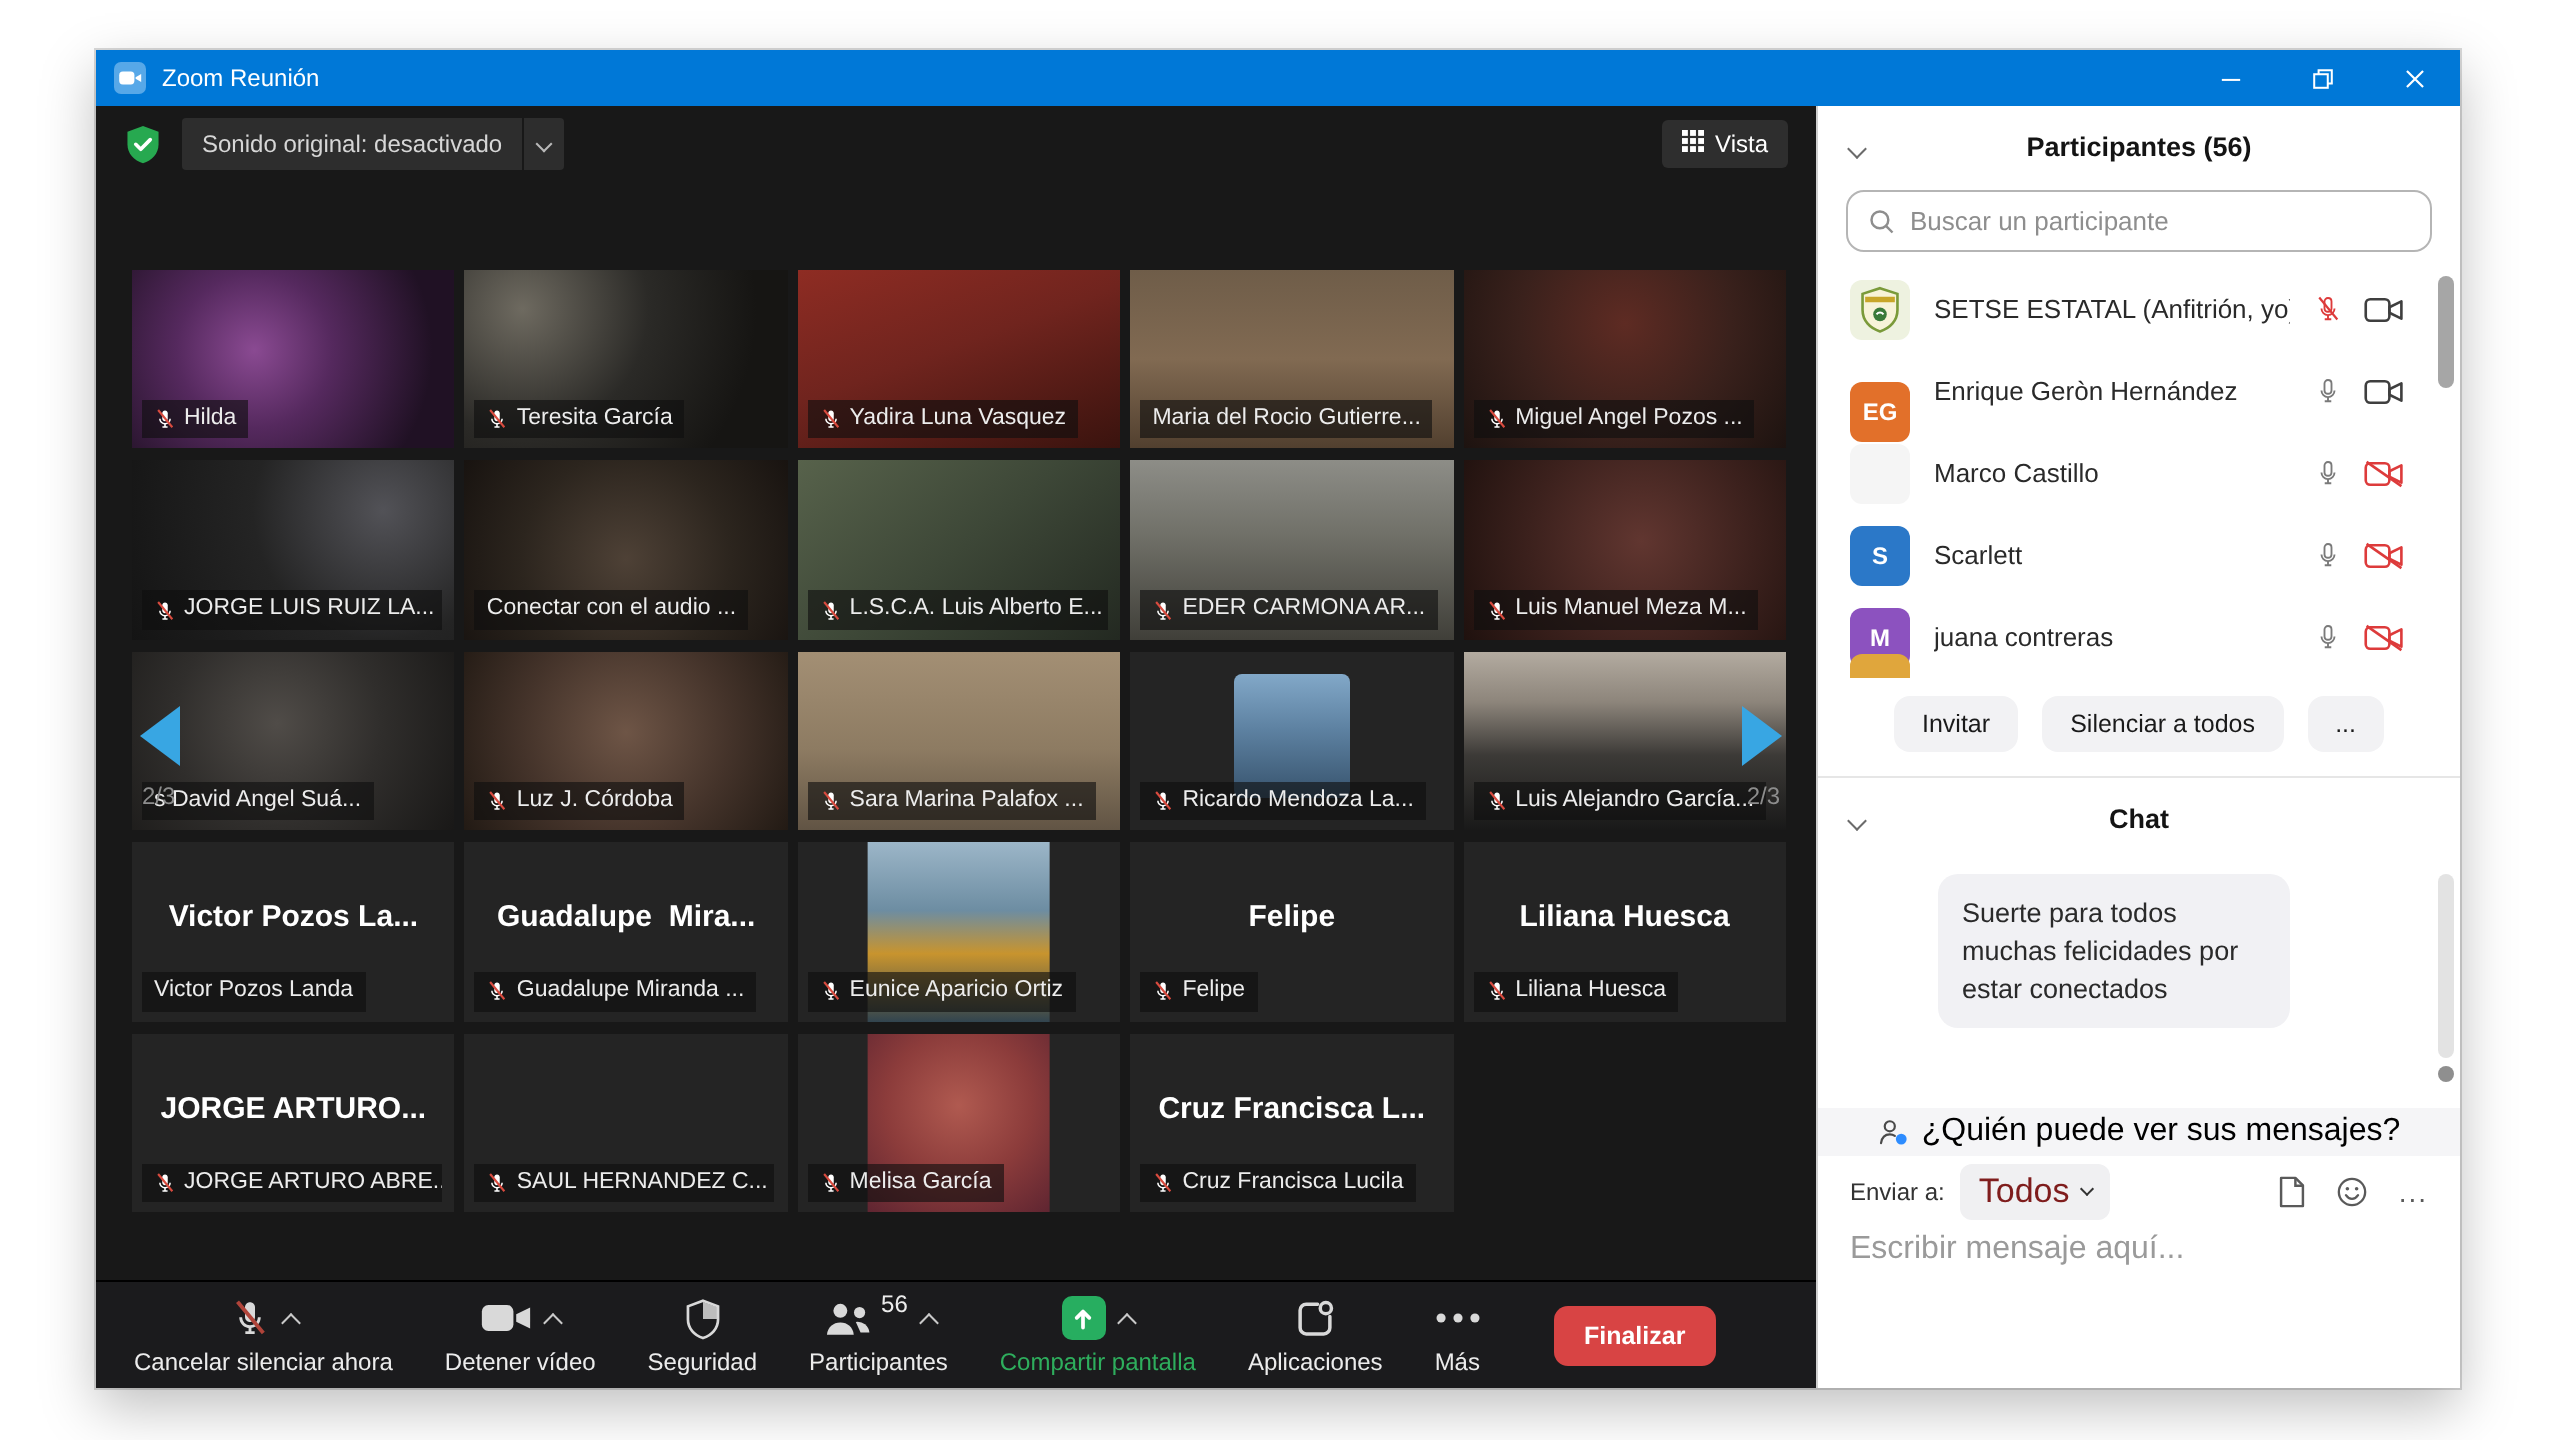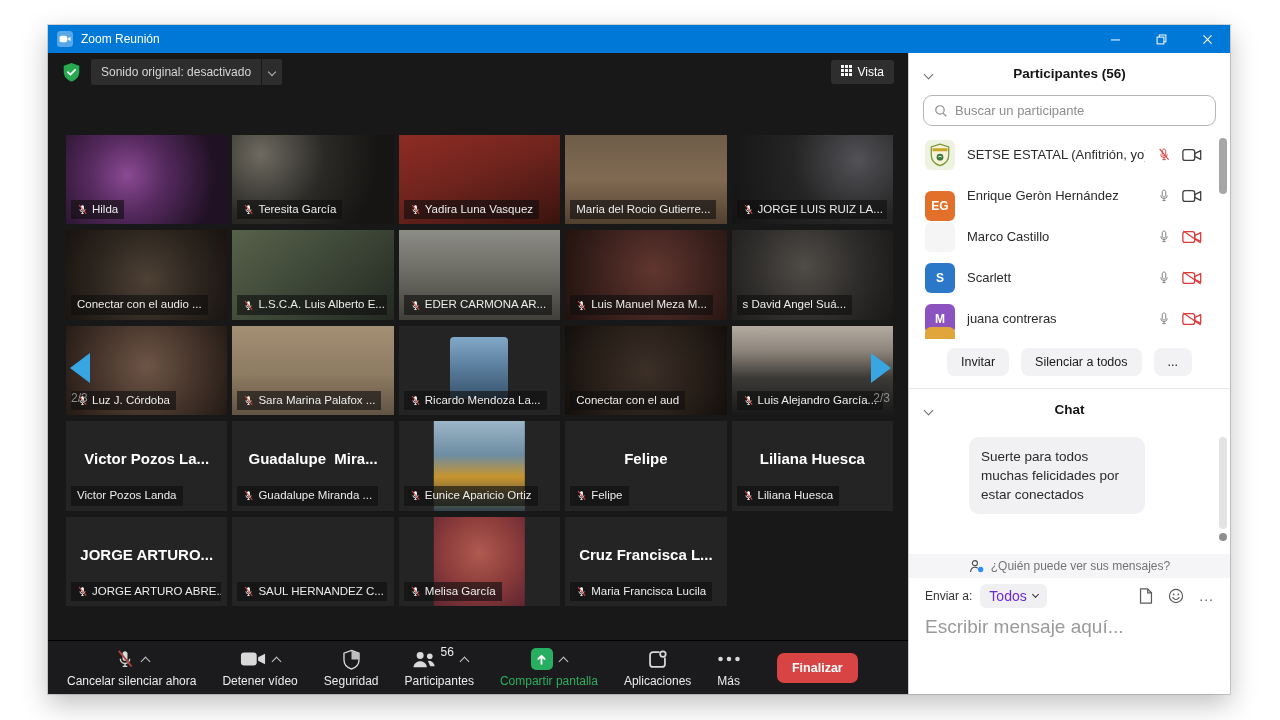--- a/index.html
+++ b/index.html
@@ -116,32 +116,32 @@
           padding:7px 14px; font-family:inherit; cursor:pointer; white-space:nowrap; }
   .divider { height:1px; background:#e6e6e6; flex:none; margin-top:3px; }
 
   .chat-body { flex:1; position:relative; padding:8px 18px 0 60px; min-height:0; }
   .bubble { background:#f1f1f4; border-radius:10px; padding:10px 12px; font-size:13.5px; line-height:1.42;
             color:#2a2a2a; width:176px; }
   .chat-scroll { position:absolute; right:3px; top:8px; width:8px; height:92px; background:#e3e3e3; border-radius:4px; }
   .chat-dot { position:absolute; right:3px; top:104px; width:8px; height:8px; background:#8f8f8f; border-radius:50%; }
 
   .privacy-bar { height:24px; flex:none; background:#f5f5f7; display:flex; align-items:center; justify-content:center; gap:6px;
-                 font-size:12px; color:#737373; }
+                 font-size:16px; color:#000000; }
   .privacy-bar svg { width:16px; height:14px; }
   .send-row { height:36px; flex:none; display:flex; align-items:center; padding:0 16px; gap:8px; }
   .send-label { font-size:12px; color:#333; }
-  .send-to { background:#f0f0f2; border:none; border-radius:6px; padding:4px 9px; font-size:14px; color:#6d28d9;
+  .send-to { background:#f0f0f2; border:none; border-radius:6px; padding:4px 9px; font-size:17px; color:#7f1d1d;
              display:flex; align-items:center; gap:6px; font-family:inherit; cursor:pointer; }
   .send-icons { margin-left:auto; display:flex; align-items:center; gap:15px; }
   .send-icons svg { width:14px; height:16px; display:block; }
   .send-icons .smile svg { width:16px; height:16px; }
   .send-more { color:#5a5a5a; font-size:14px; letter-spacing:1px; line-height:1; cursor:pointer; }
   .input-row { height:80px; flex:none; padding:2px 16px; }
-  .input-row input { width:100%; border:none; outline:none; font-size:19px; font-family:inherit; color:#444; }
+  .input-row input { width:100%; border:none; outline:none; font-size:16px; font-family:inherit; color:#444; }
   .input-row input::placeholder { color:#9a9a9a; }
 </style>
 </head>
 <body>
 
 <div class="window">
 
   <div class="titlebar">
     <span class="app-icon">
       <svg viewBox="0 0 16 16">
@@ -244,20 +244,33 @@
                   </svg>
                 </span>
                 <span>Yadira Luna Vasquez</span>
               </div>
             </div>
             <div class="tile v-tan-room">
               <div class="tile-label">
                 <span>Maria del Rocio Gutierre...</span>
               </div>
             </div>
+            <div class="tile v-dim-red-room">
+              <div class="tile-label">
+                <span style="display: flex;">
+                  <svg viewBox="0 0 24 24">
+                    <path d="M12 2.6c1.7 0 3 1.3 3 3v5.8c0 1.7-1.3 3-3 3s-3-1.3-3-3V5.6c0-1.7 1.3-3 3-3z" fill="#fff"></path>
+                    <path d="M6.4 11.6a5.6 5.6 0 0 0 11.2 0" fill="none" stroke="#fff" stroke-width="1.7"></path>
+                    <path d="M12 17.2v3.6M9.2 20.8h5.6" stroke="#fff" stroke-width="1.7"></path>
+                    <path d="M4.5 2.2 20 21" stroke="#d94b3f" stroke-width="2.3"></path>
+                  </svg>
+                </span>
+                <span>Miguel Angel Pozos ...</span>
+              </div>
+            </div>
             <div class="tile v-dark-window">
               <div class="tile-label">
                 <span style="display: flex;">
                   <svg viewBox="0 0 24 24">
                     <path d="M12 2.6c1.7 0 3 1.3 3 3v5.8c0 1.7-1.3 3-3 3s-3-1.3-3-3V5.6c0-1.7 1.3-3 3-3z" fill="#fff"></path>
                     <path d="M6.4 11.6a5.6 5.6 0 0 0 11.2 0" fill="none" stroke="#fff" stroke-width="1.7"></path>
                     <path d="M12 17.2v3.6M9.2 20.8h5.6" stroke="#fff" stroke-width="1.7"></path>
                     <path d="M4.5 2.2 20 21" stroke="#d94b3f" stroke-width="2.3"></path>
                   </svg>
                 </span>
@@ -346,25 +359,20 @@
                   <svg viewBox="0 0 24 24">
                     <path d="M12 2.6c1.7 0 3 1.3 3 3v5.8c0 1.7-1.3 3-3 3s-3-1.3-3-3V5.6c0-1.7 1.3-3 3-3z" fill="#fff"></path>
                     <path d="M6.4 11.6a5.6 5.6 0 0 0 11.2 0" fill="none" stroke="#fff" stroke-width="1.7"></path>
                     <path d="M12 17.2v3.6M9.2 20.8h5.6" stroke="#fff" stroke-width="1.7"></path>
                     <path d="M4.5 2.2 20 21" stroke="#d94b3f" stroke-width="2.3"></path>
                   </svg>
                 </span>
                 <span>Ricardo Mendoza La...</span>
               </div>
             </div>
-            <div class="tile v-dim-dark">
-              <div class="tile-label">
-                <span>Conectar con el aud</span>
-              </div>
-            </div>
             <div class="tile v-light-wall">
               <div class="tile-label">
                 <span style="display: flex;">
                   <svg viewBox="0 0 24 24">
                     <path d="M12 2.6c1.7 0 3 1.3 3 3v5.8c0 1.7-1.3 3-3 3s-3-1.3-3-3V5.6c0-1.7 1.3-3 3-3z" fill="#fff"></path>
                     <path d="M6.4 11.6a5.6 5.6 0 0 0 11.2 0" fill="none" stroke="#fff" stroke-width="1.7"></path>
                     <path d="M12 17.2v3.6M9.2 20.8h5.6" stroke="#fff" stroke-width="1.7"></path>
                     <path d="M4.5 2.2 20 21" stroke="#d94b3f" stroke-width="2.3"></path>
                   </svg>
                 </span>
@@ -478,21 +486,21 @@
               <div class="center-name">Cruz Francisca L...</div>
               <div class="tile-label">
                 <span style="display: flex;">
                   <svg viewBox="0 0 24 24">
                     <path d="M12 2.6c1.7 0 3 1.3 3 3v5.8c0 1.7-1.3 3-3 3s-3-1.3-3-3V5.6c0-1.7 1.3-3 3-3z" fill="#fff"></path>
                     <path d="M6.4 11.6a5.6 5.6 0 0 0 11.2 0" fill="none" stroke="#fff" stroke-width="1.7"></path>
                     <path d="M12 17.2v3.6M9.2 20.8h5.6" stroke="#fff" stroke-width="1.7"></path>
                     <path d="M4.5 2.2 20 21" stroke="#d94b3f" stroke-width="2.3"></path>
                   </svg>
                 </span>
-                <span>Maria Francisca Lucila</span>
+                <span>Cruz Francisca Lucila</span>
               </div>
             </div>
           </div>
         <div class="nav-left"></div>
         <div class="page-ind left">2/3</div>
         <div class="nav-right"></div>
         <div class="page-ind right">2/3</div>
       </div>
 
       <div class="toolbar">

